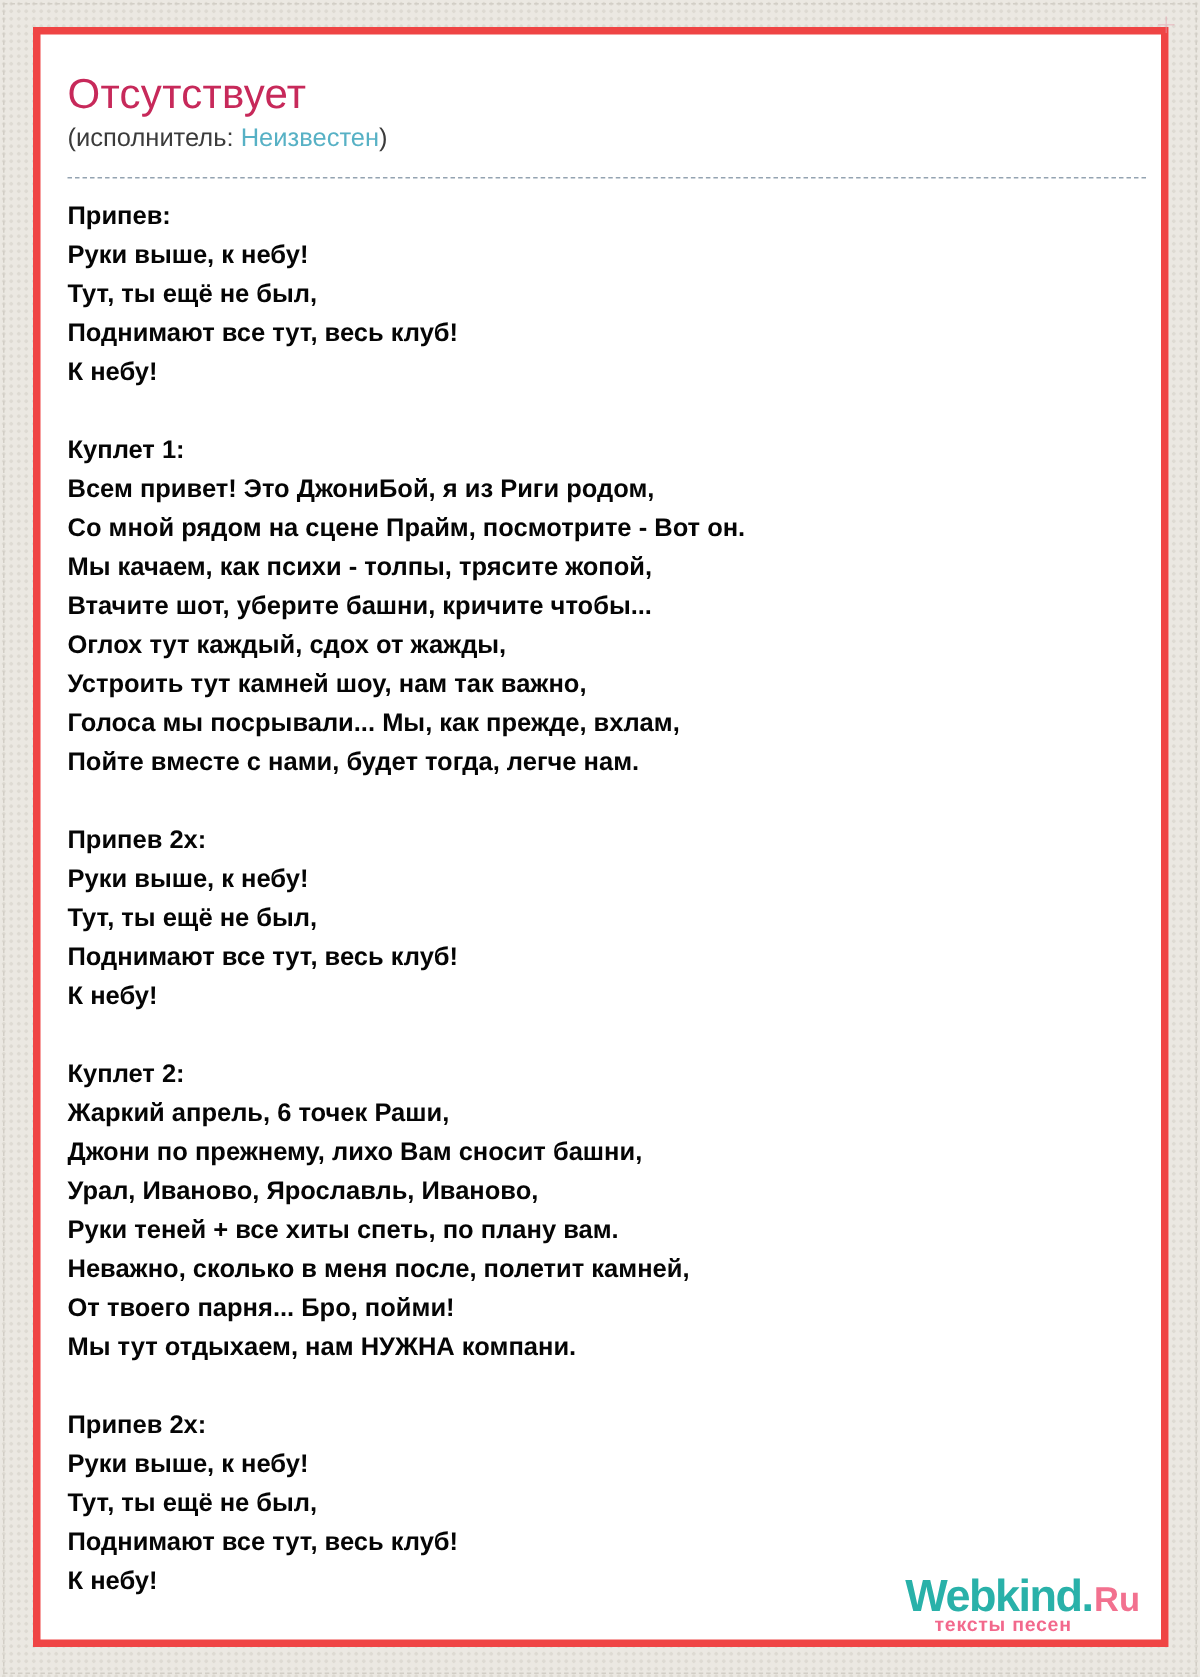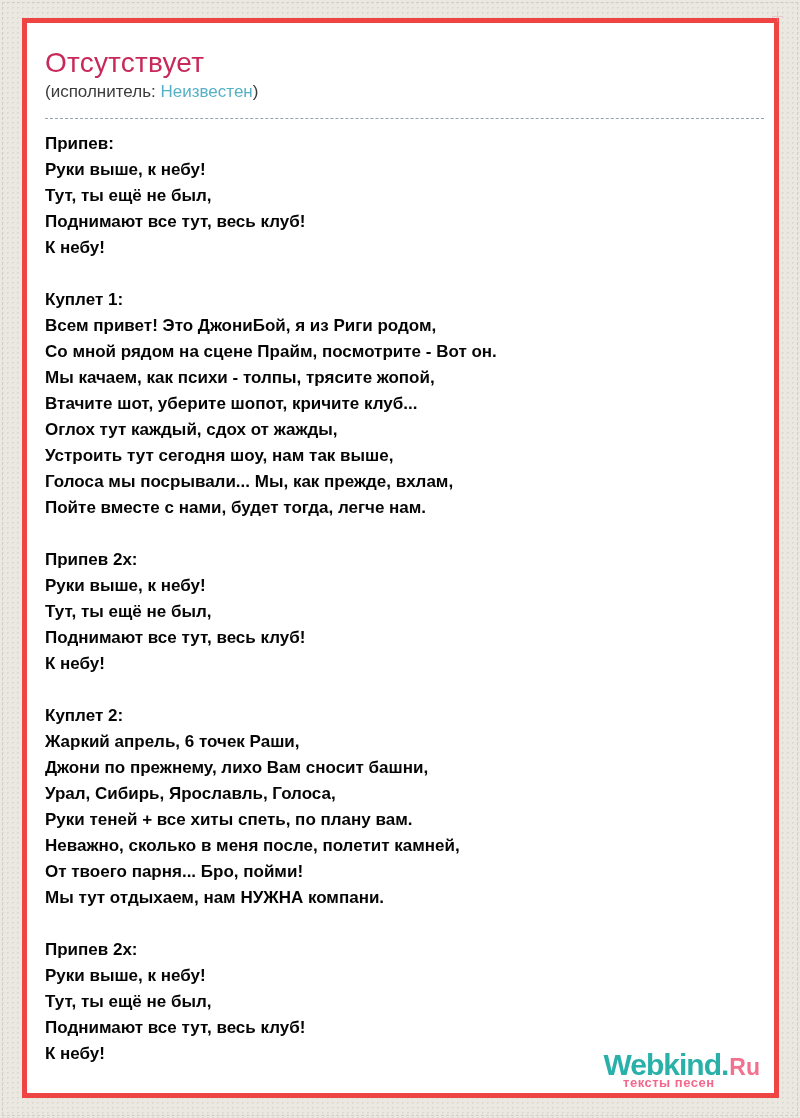--- a/index.html
+++ b/index.html
@@ -114,36 +114,36 @@
       <div class="line">Припев:</div>
       <div class="line">Руки выше, к небу!</div>
       <div class="line">Тут, ты ещё не был,</div>
       <div class="line">Поднимают все тут, весь клуб!</div>
       <div class="line">К небу!</div>
       <div class="line">&nbsp;</div>
       <div class="line">Куплет 1:</div>
       <div class="line">Всем привет! Это ДжониБой, я из Риги родом,</div>
       <div class="line">Со мной рядом на сцене Прайм, посмотрите - Вот он.</div>
       <div class="line">Мы качаем, как психи - толпы, трясите жопой,</div>
-      <div class="line">Втачите шот, уберите шопот, кричите клуб...</div>
+      <div class="line">Втачите шот, уберите башни, кричите чтобы...</div>
       <div class="line">Оглох тут каждый, сдох от жажды,</div>
-      <div class="line">Устроить тут сегодня шоу, нам так выше,</div>
+      <div class="line">Устроить тут камней шоу, нам так важно,</div>
       <div class="line">Голоса мы посрывали... Мы, как прежде, вхлам,</div>
       <div class="line">Пойте вместе с нами, будет тогда, легче нам.</div>
       <div class="line">&nbsp;</div>
       <div class="line">Припев 2x:</div>
       <div class="line">Руки выше, к небу!</div>
       <div class="line">Тут, ты ещё не был,</div>
       <div class="line">Поднимают все тут, весь клуб!</div>
       <div class="line">К небу!</div>
       <div class="line">&nbsp;</div>
       <div class="line">Куплет 2:</div>
       <div class="line">Жаркий апрель, 6 точек Раши,</div>
       <div class="line">Джони по прежнему, лихо Вам сносит башни,</div>
-      <div class="line">Урал, Сибирь, Ярославль, Голоса,</div>
+      <div class="line">Урал, Иваново, Ярославль, Иваново,</div>
       <div class="line">Руки теней + все хиты спеть, по плану вам.</div>
       <div class="line">Неважно, сколько в меня после, полетит камней,</div>
       <div class="line">От твоего парня... Бро, пойми!</div>
       <div class="line">Мы тут отдыхаем, нам НУЖНА компани.</div>
       <div class="line">&nbsp;</div>
       <div class="line">Припев 2x:</div>
       <div class="line">Руки выше, к небу!</div>
       <div class="line">Тут, ты ещё не был,</div>
       <div class="line">Поднимают все тут, весь клуб!</div>
       <div class="line">К небу!</div>

